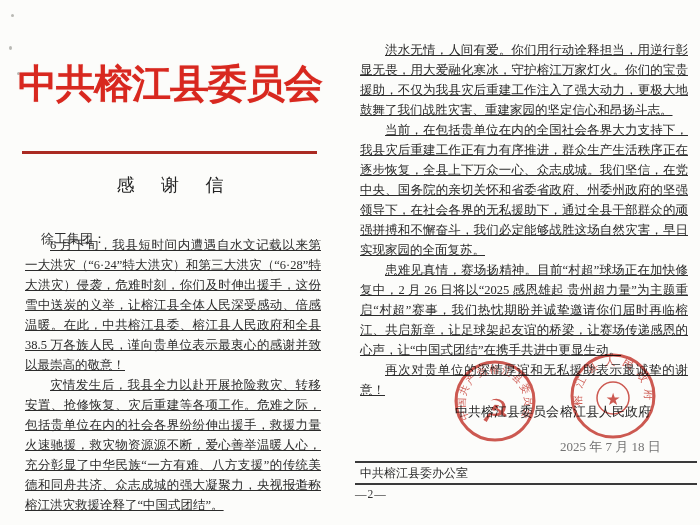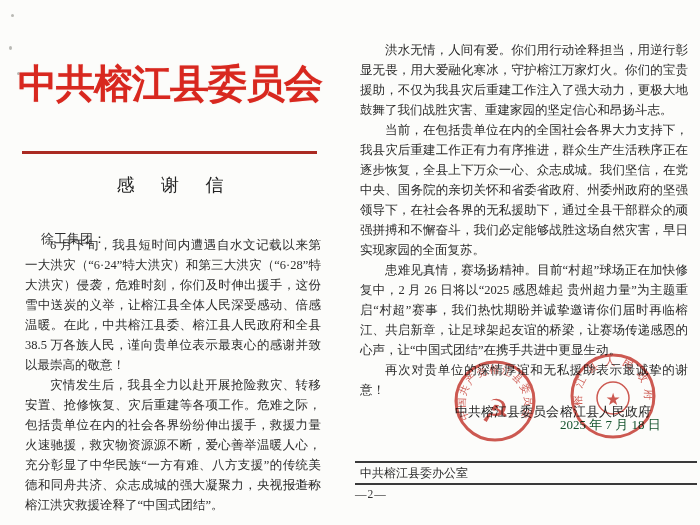--- a/index.html
+++ b/index.html
@@ -38,36 +38,36 @@
   }
   .page1-body{
     position:absolute;top:235px;left:25px;width:296px;
   }
   .page2-body{
     position:absolute;top:40px;left:360px;width:328px;
   }
   .body-para{
     margin:0;font-size:12.5px;line-height:20px;
     text-align:justify;text-justify:inter-ideograph;
-    text-indent:2em;color:#2b2b2b;
+    text-indent:2em;color:#2b2b2b;text-decoration:underline;
   }
   .page-num{
     position:absolute;font-size:11.5px;color:#333;letter-spacing:1px;
   }
   .page-num-1{top:477px;left:285px;}
   .page-num-2{top:488px;left:355px;}
   
   .sig-name{
     position:absolute;font-size:13px;color:#262626;white-space:nowrap;
   }
   .sig-left{top:403px;left:455px;}
   .sig-right{top:403px;left:560px;}
   .sig-date{
-    position:absolute;top:416px;left:560px;
-    font-size:13px;color:#14532d;white-space:nowrap;
+    position:absolute;top:438px;left:560px;
+    font-size:13px;color:#737373;white-space:nowrap;
   }
   
   .seal{
     position:absolute;opacity:.82;mix-blend-mode:multiply;
     pointer-events:none;
   }
   .seal-party{top:353px;left:447px;}
   .seal-gov{top:346px;left:563px;}
   .seal text{fill:#c5352c;}
   .seal .ring{stroke:#c5352c;fill:none;}

